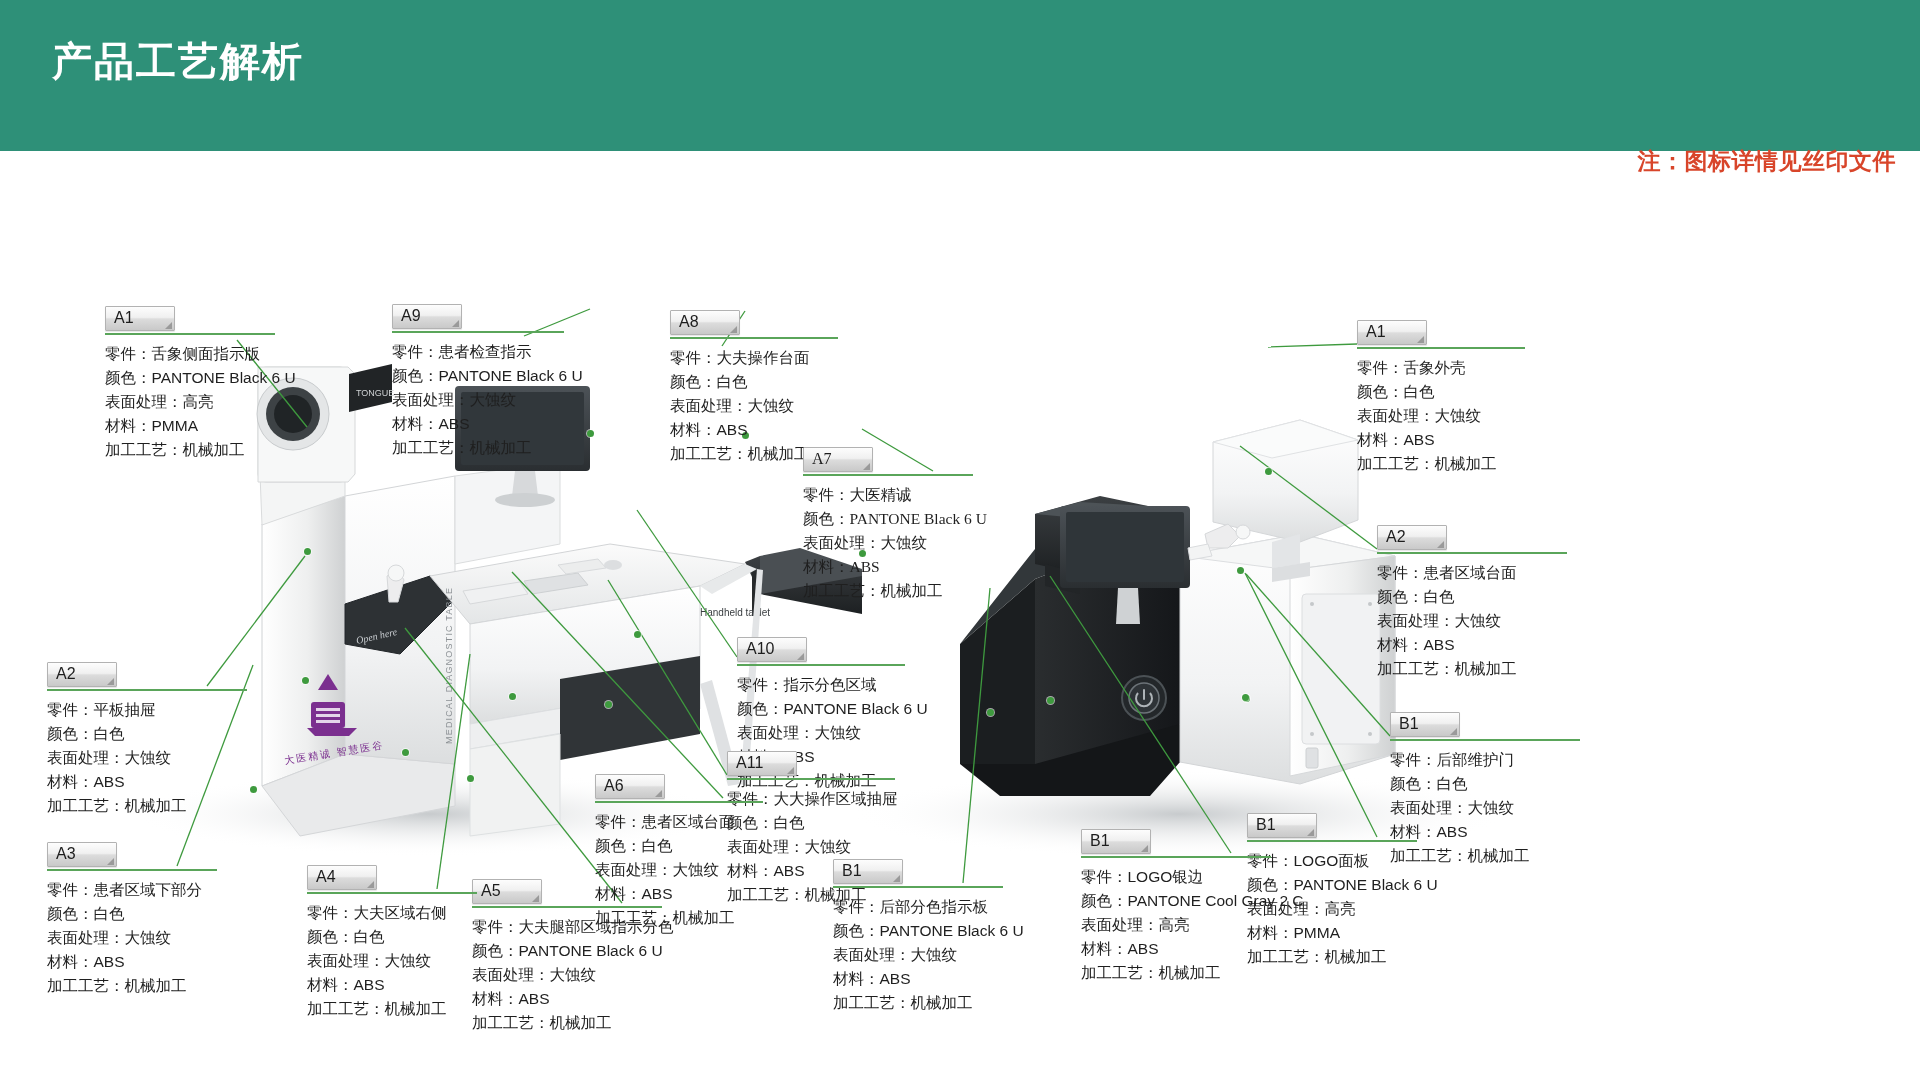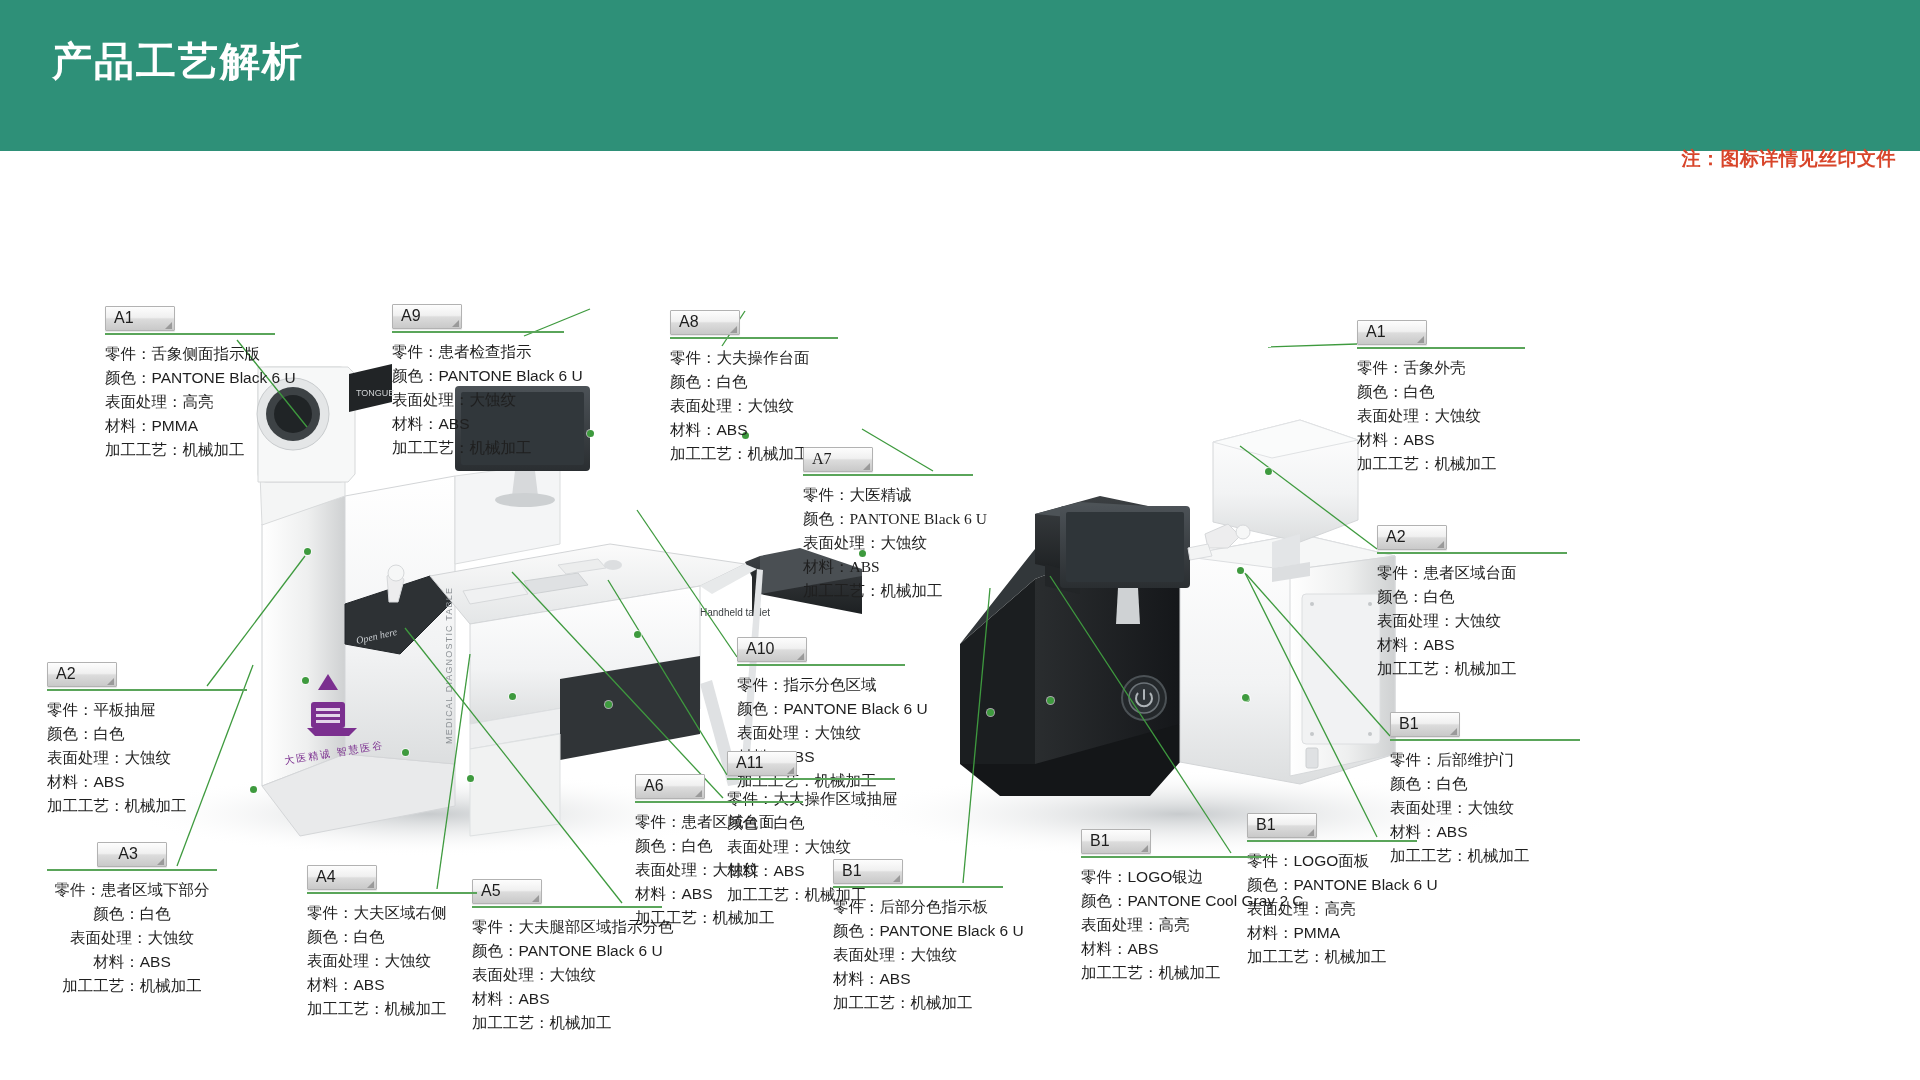--- a/index.html
+++ b/index.html
@@ -15,21 +15,21 @@
     background:#2e9078;
   }
   #header-title{
     position:absolute;left:52px;top:34px;
     font-size:40px;font-weight:bold;color:#ffffff;letter-spacing:2px;
     font-family:"Liberation Sans","DejaVu Sans",sans-serif;
   }
   
   #note{
     position:absolute;right:24px;top:146px;
-    font-size:19px;font-weight:bold;color:#d8452a;
+    font-size:23px;font-weight:bold;color:#d8452a;
     letter-spacing:.5px;
   }
   
   #stage{position:absolute;left:0;top:124px;width:1920px;height:956px;}
   #leaders{position:absolute;left:0;top:0;width:1920px;height:956px;}
   #art{position:absolute;left:0;top:0;width:1920px;height:956px;}
 
   
   .callout{position:absolute;}
   .tag{
@@ -278,42 +278,42 @@
           <div>材料：ABS</div>
           <div>加工工艺：机械加工</div>
         </div></div>
       <div class="callout" style="left: 727px; top: 627px;"><span class="tag">A11</span><div class="ruleline" style="width: 168px; background: rgb(90, 165, 90);"></div><div class="body">
           <div>零件：大大操作区域抽屉</div>
           <div>颜色：白色</div>
           <div>表面处理：大蚀纹</div>
           <div>材料：ABS</div>
           <div>加工工艺：机械加工</div>
         </div></div>
-      <div class="callout" style="left: 595px; top: 650px; margin-left: 40px;"><span class="tag">A6</span><div class="ruleline" style="width: 168px; background: rgb(90, 165, 90);"></div><div class="body">
+      <div class="callout" style="left: 595px; top: 650px;"><span class="tag">A6</span><div class="ruleline" style="width: 168px; background: rgb(90, 165, 90);"></div><div class="body">
           <div>零件：患者区域台面</div>
           <div>颜色：白色</div>
           <div>表面处理：大蚀纹</div>
           <div>材料：ABS</div>
           <div>加工工艺：机械加工</div>
         </div></div>
       <div class="callout" style="left: 472px; top: 755px;"><span class="tag">A5</span><div class="ruleline" style="width: 190px; background: rgb(90, 165, 90);"></div><div class="body">
           <div>零件：大夫腿部区域指示分色</div>
           <div>颜色：PANTONE Black 6 U</div>
           <div>表面处理：大蚀纹</div>
           <div>材料：ABS</div>
           <div>加工工艺：机械加工</div>
         </div></div>
       <div class="callout" style="left: 307px; top: 741px;"><span class="tag">A4</span><div class="ruleline" style="width: 170px; background: rgb(90, 165, 90);"></div><div class="body">
           <div>零件：大夫区域右侧</div>
           <div>颜色：白色</div>
           <div>表面处理：大蚀纹</div>
           <div>材料：ABS</div>
           <div>加工工艺：机械加工</div>
         </div></div>
-      <div class="callout" style="left: 47px; top: 718px; text-align: center;"><span class="tag">A3</span><div class="ruleline" style="width: 170px; background: rgb(90, 165, 90);"></div><div class="body">
+      <div class="callout" style="left: 47px; top: 718px;"><span class="tag">A3</span><div class="ruleline" style="width: 170px; background: rgb(90, 165, 90);"></div><div class="body">
           <div>零件：患者区域下部分</div>
           <div>颜色：白色</div>
           <div>表面处理：大蚀纹</div>
           <div>材料：ABS</div>
           <div>加工工艺：机械加工</div>
         </div></div>
       <div class="callout" style="left: 47px; top: 538px;"><span class="tag">A2</span><div class="ruleline" style="width: 200px; background: rgb(90, 165, 90);"></div><div class="body">
           <div>零件：平板抽屉</div>
           <div>颜色：白色</div>
           <div>表面处理：大蚀纹</div>

